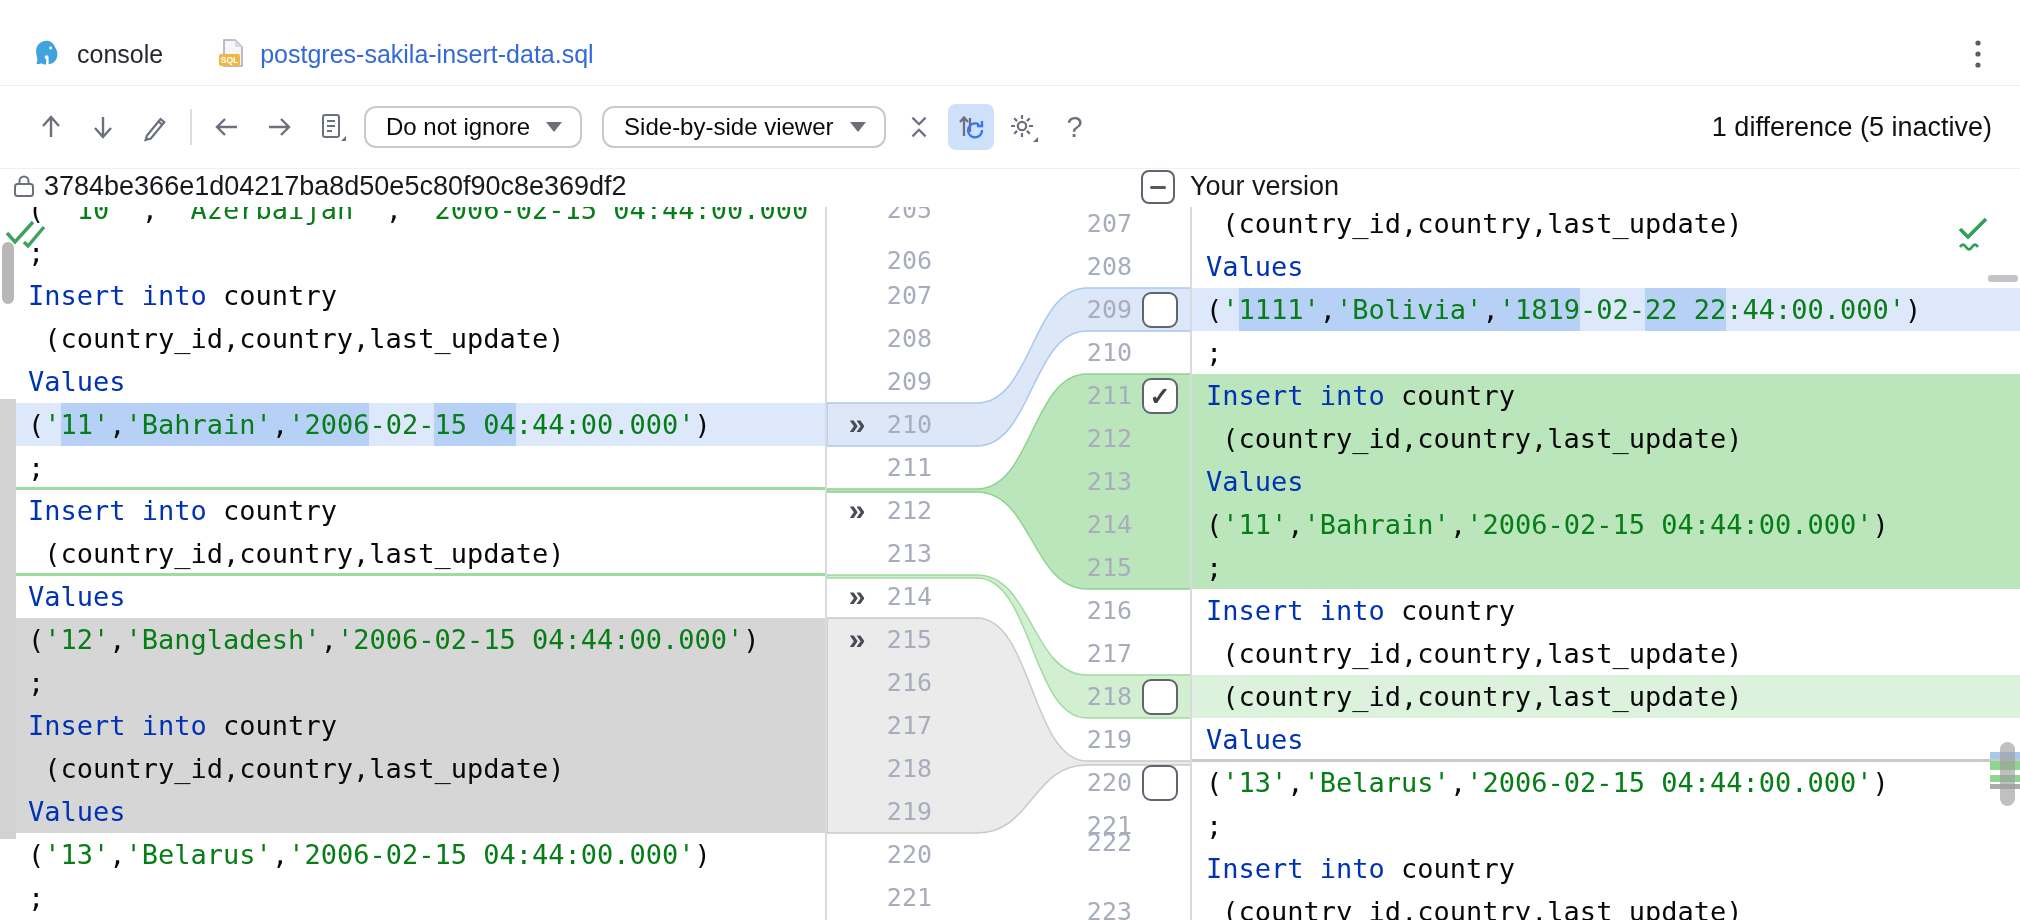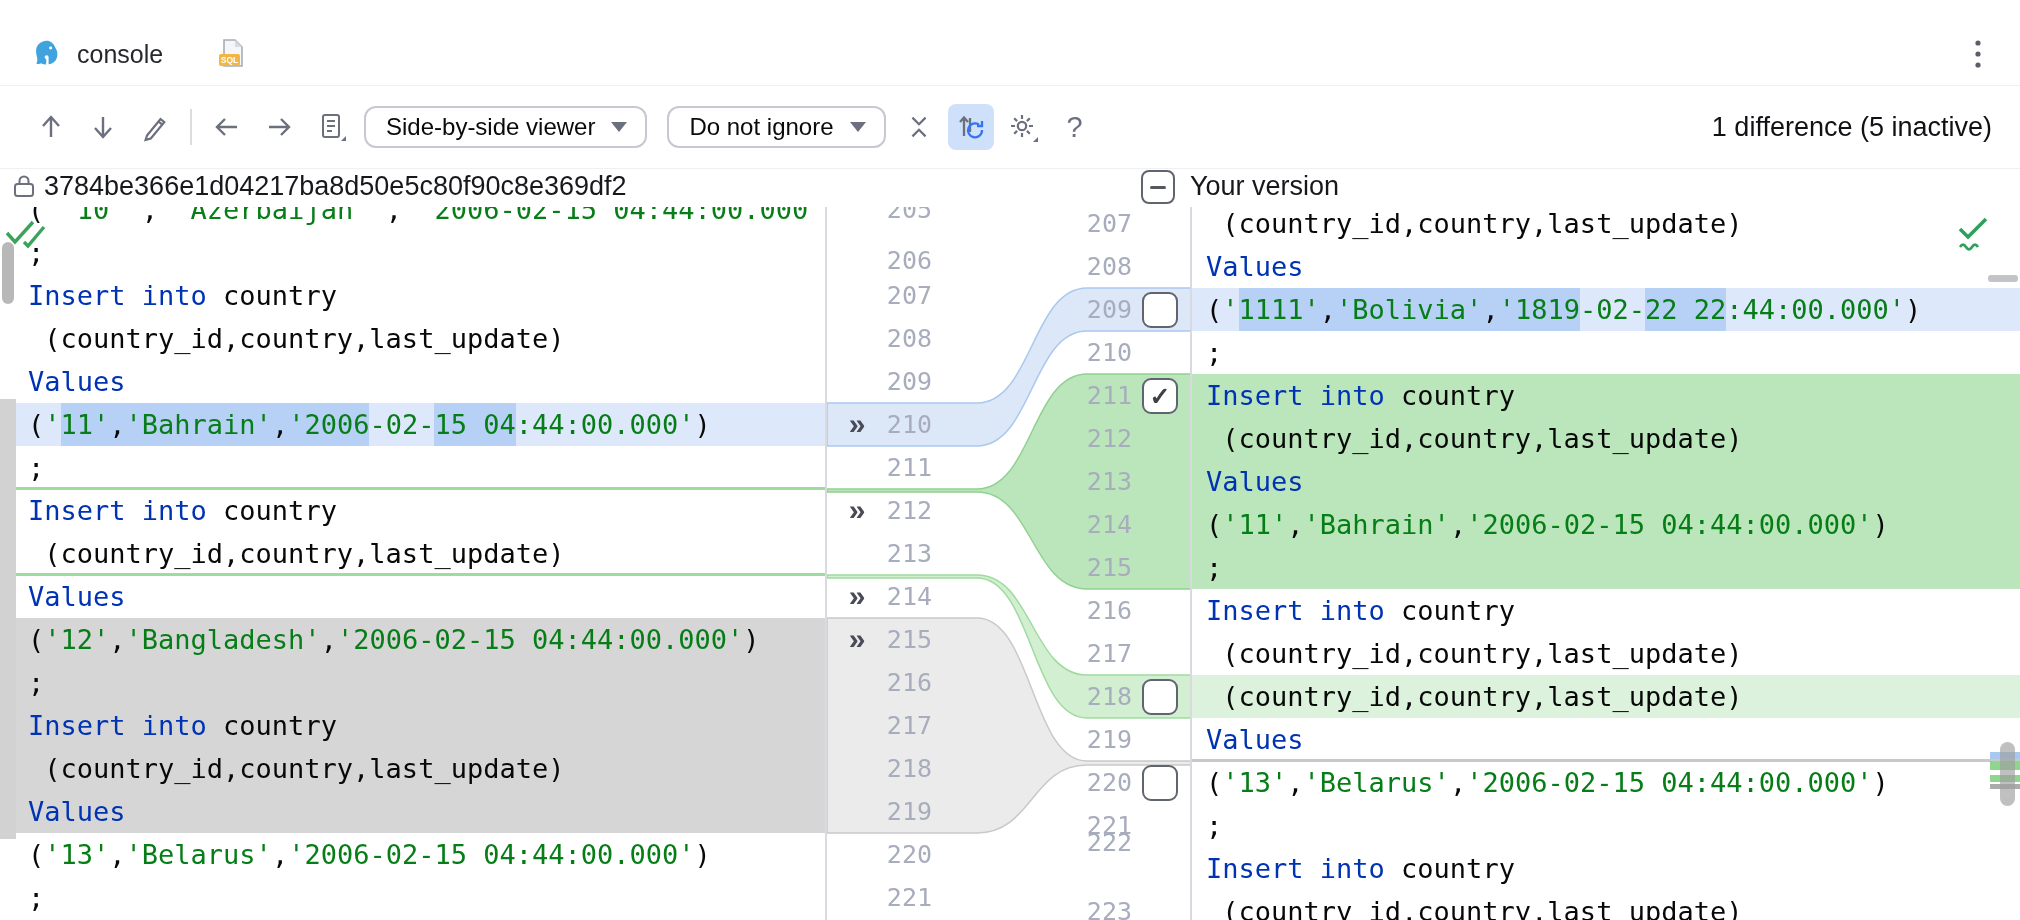--- a/index.html
+++ b/index.html
@@ -116,20 +116,21 @@
 
     <div class="tab" id="tab-file">
       <span>
         <svg viewBox="0 0 32 32" width="32" height="32">
           <path d="M9 3h11l7 7v19H9z" fill="#F5F6F8" stroke="#A9ADB8" stroke-width="1.6"></path>
           <path d="M20 3l7 7h-7z" fill="#D8DBE1"></path>
           <rect x="4" y="17" width="21" height="12" rx="2" fill="#F2B644"></rect>
           <text x="14.5" y="26" text-anchor="middle" font-size="8.5" font-weight="bold" fill="#fff" font-family="Liberation Sans, sans-serif">SQL</text>
         </svg>
       </span>
+      <span class="tlabel">postgres-sakila-insert-data.sql</span>
     </div>
 
 
     <div id="kebab">
       <svg viewBox="0 0 16 36" width="16" height="36">
         <circle cx="8" cy="6" r="2.6" fill="#5A5D6B"></circle>
           <circle cx="8" cy="17" r="2.6" fill="#5A5D6B"></circle>
           <circle cx="8" cy="28" r="2.6" fill="#5A5D6B"></circle>
       </svg>
     </div>
@@ -164,25 +165,25 @@
         </svg>
     </div>
     <div class="tbtn">
       <svg viewBox="0 0 34 34" width="34" height="34" fill="none" stroke="#6C707E" stroke-width="2">
         <rect x="9" y="5" width="16" height="22" rx="2"></rect>
           <path d="M13 11h8M13 16h8M13 21h5"></path>
         <path d="M27 31h5v-5z" fill="#6C707E" stroke="none"></path>
       </svg>
     </div>
     <div class="dropdown">
+      <span class="dlabel">Do not ignore</span>
+      <span class="caret"></span>
+    </div>
+    <div class="dropdown">
       <span class="dlabel">Side-by-side viewer</span>
-      <span class="caret"></span>
-    </div>
-    <div class="dropdown">
-      <span class="dlabel">Do not ignore</span>
       <span class="caret"></span>
     </div>
     <div class="tbtn">
       <svg viewBox="0 0 32 32" width="30" height="30" fill="none" stroke="#6C707E" stroke-width="2.4">
           <path d="M9 6l7 7 7-7M9 26l7-7 7 7"></path>
         </svg>
     </div>
     <div class="tbtn" id="sync-btn">
       <svg viewBox="0 0 34 34" width="34" height="34" fill="none">
         <g stroke="#6C707E" stroke-width="2.3">

